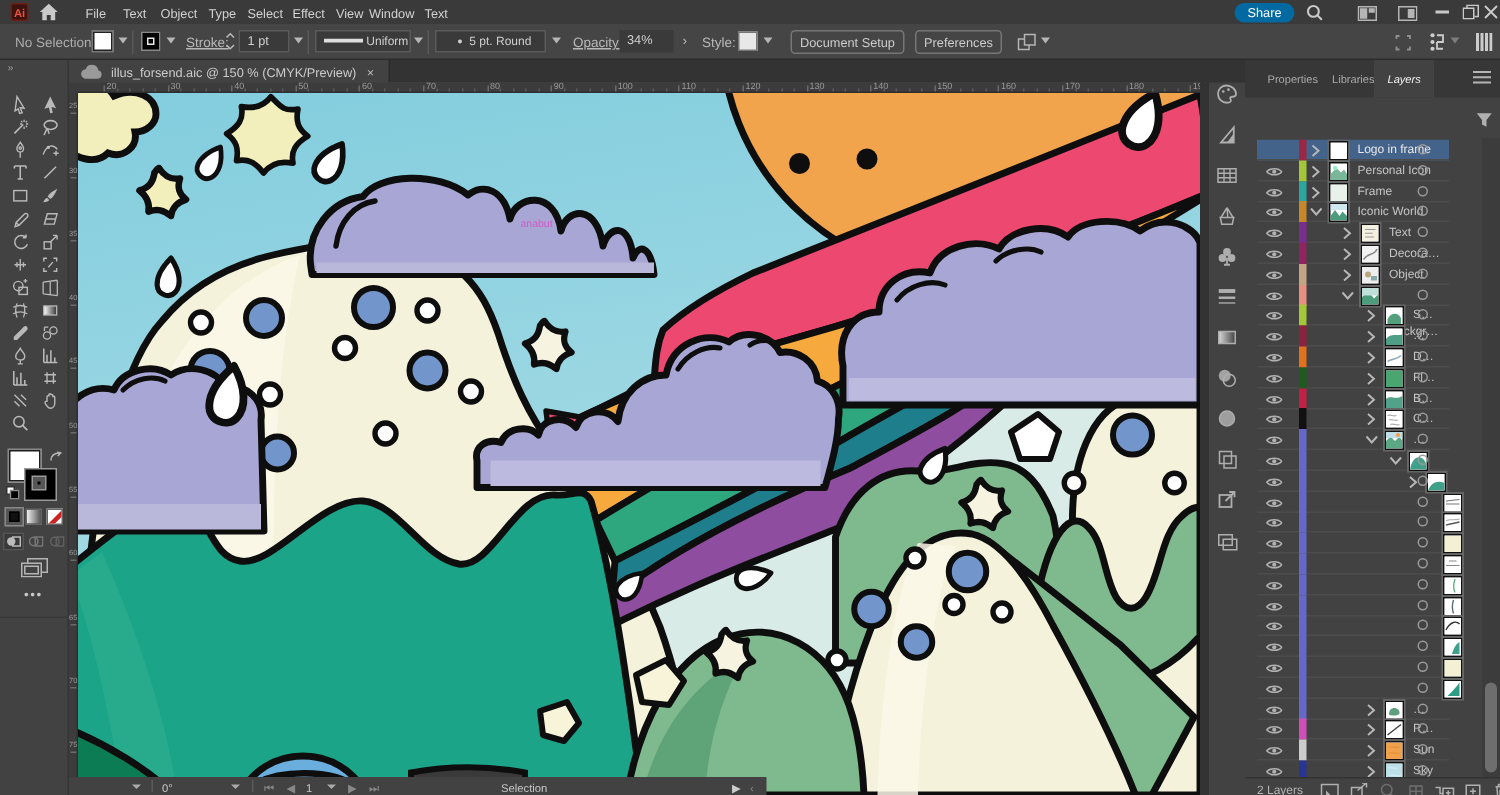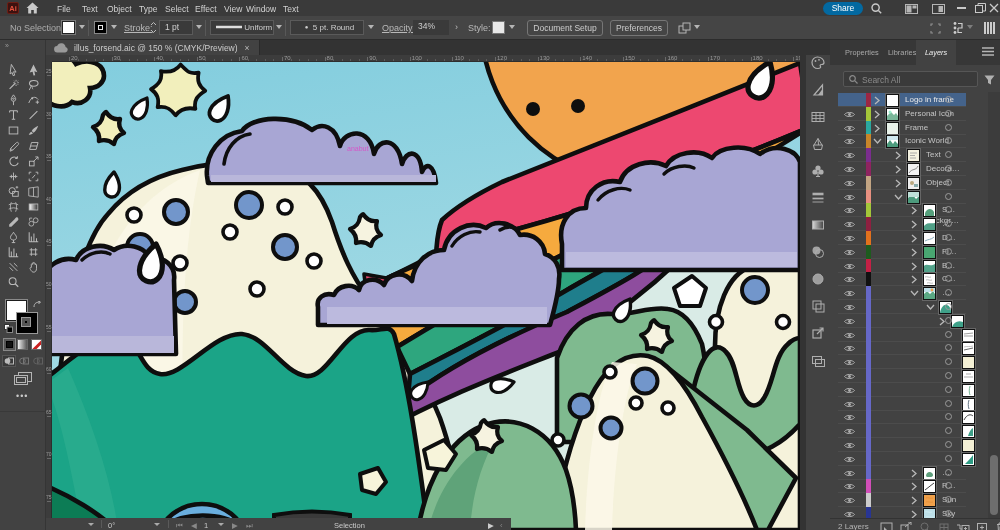--- a/index.html
+++ b/index.html
@@ -632,27 +632,20 @@
     </svg></div>
 <div class="lpanel">
     <div class="ltabs">
       <span class="ltab" style="left:15px">Properties</span>
       <span class="ltab" style="left:58px">Libraries</span>
       <div class="ltab-active"><span>Layers</span></div>
       <svg width="12" height="9" viewBox="0 0 12 9" style="position:absolute;right:6px;top:7px">
         <path d="M0 1 H12 M0 4.5 H12 M0 8 H12" stroke="#b5b5b5" stroke-width="1.4"></path>
       </svg>
     </div>
-    <div class="lsearch">
-      <svg width="9" height="9" viewBox="0 0 9 9" style="margin:3px 4px 0 5px">
-        <circle cx="3.5" cy="3.5" r="2.8" fill="none" stroke="#8a8a8a" stroke-width="1.2"></circle>
-        <line x1="5.7" y1="5.7" x2="8.5" y2="8.5" stroke="#8a8a8a" stroke-width="1.2"></line>
-      </svg>
-      <span>Search All</span>
-    </div>
     <svg width="11" height="10" viewBox="0 0 11 10" style="position:absolute;right:5px;top:35px">
       <path d="M0.5 0.5 H10.5 L7 5 L7 9.5 L4 8 L4 5 Z" fill="#b0b0b0"></path>
     </svg>
     <div class="lrows">
       <div class="lrow sel" style="top:0px">
         <div style="position:absolute;left:28px;top:0;width:5px;height:14px;background:#9b2743"></div>
         <svg width="6" height="9" viewBox="0 0 6 9" style="position:absolute;left:36px;top:3px">
           <path d="M1 1 L5 4.5 L1 8" fill="none" stroke="#b8b8b8" stroke-width="1.3"></path>
         </svg>
         <div class="thmb" style="left:48px">

